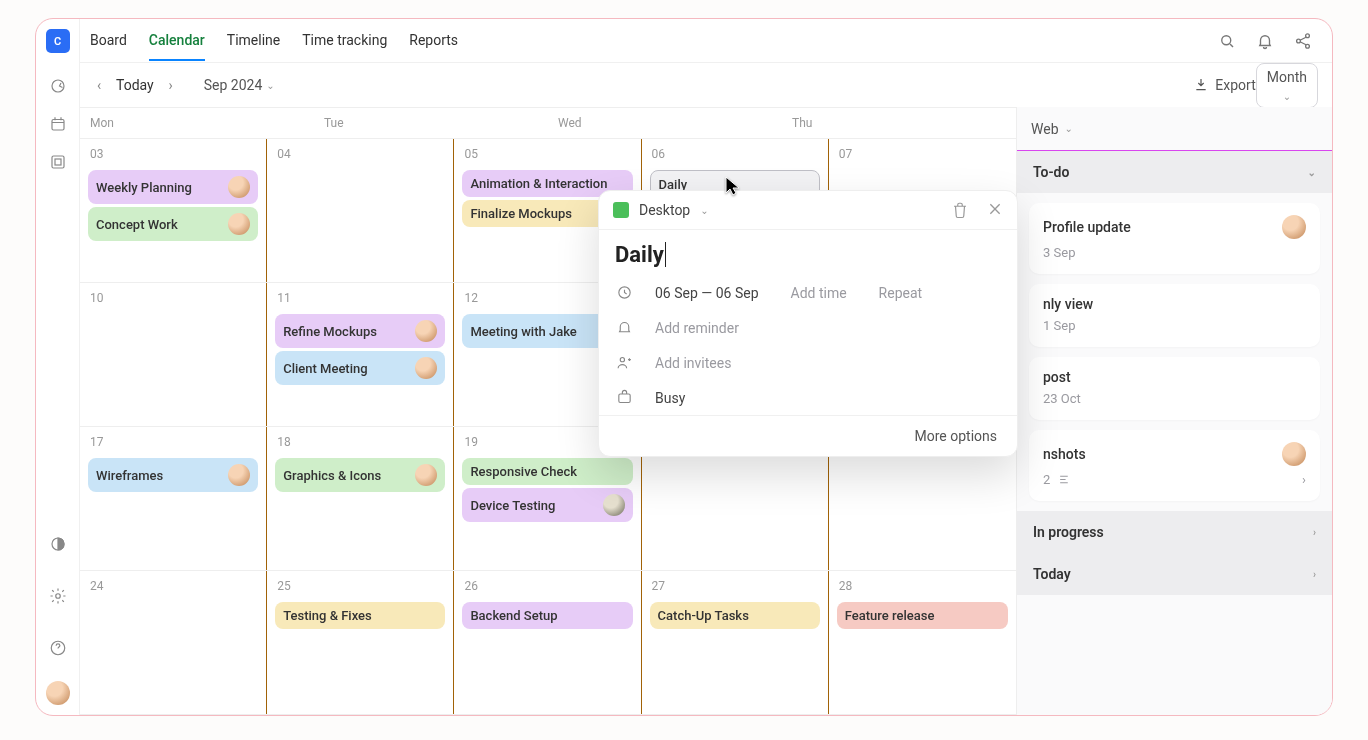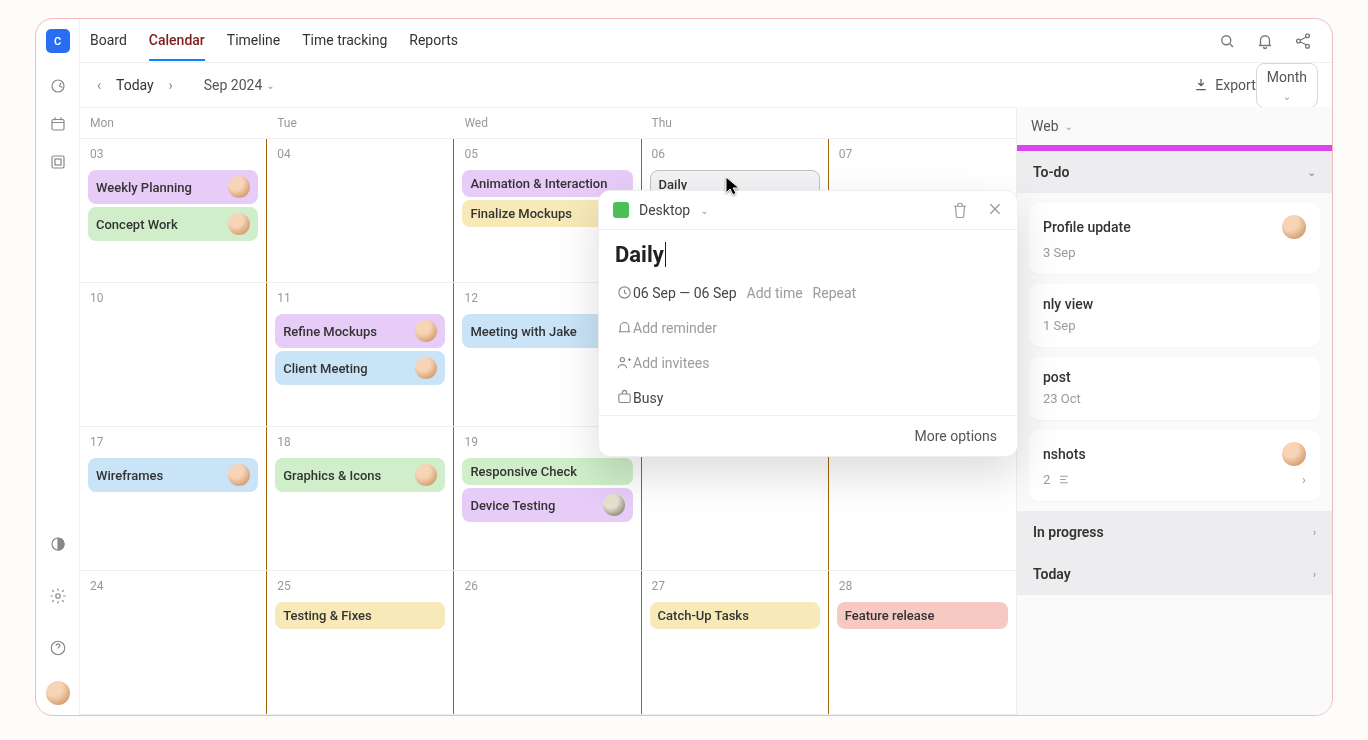--- a/index.html
+++ b/index.html
@@ -18,78 +18,78 @@
   .rail .ic { width:20px; height:20px; color:#888; margin:9px 0; display:flex; align-items:center; justify-content:center; cursor:pointer;}
   .rail .bottom { position:absolute; bottom:10px; display:flex; flex-direction:column; align-items:center; gap:14px;}
   .rail .avatar { width:24px; height:24px; border-radius:50%; background:radial-gradient(circle at 35% 30%, #f7d4b5 35%, #d09b6f 80%);}
 
   .main { flex:1; display:flex; flex-direction:column; min-width:0; }
 
   
   .topbar { height:44px; display:flex; align-items:center; padding:0 20px 0 10px; border-bottom:1px solid #f0f0f0; }
   .tabs { display:flex; gap:22px; }
   .tab { font-size:14px; color:#333; padding:12px 0 11px; cursor:pointer; }
-  .tab.active { color:#7f1d1d; border-bottom:2px solid #0a84ff; font-weight:500;}
+  .tab.active { color:#15803d; border-bottom:2px solid #0a84ff; font-weight:500;}
   .topicons { margin-left:auto; display:flex; gap:20px; color:#777; }
   .topicons span { cursor:pointer; }
 
   
   .datebar { height:44px; display:flex; align-items:center; padding:0 14px 0 8px; font-size:14px;}
   .navbtn { width:22px; height:22px; display:flex; align-items:center; justify-content:center; color:#888; border-radius:4px; cursor:pointer; }
   .today { margin:0 6px; color:#333; font-size:14px; }
   .monthsel { margin-left:22px; color:#555; cursor:pointer; display:flex; align-items:center; gap:4px;}
   .export-group { margin-left:auto; display:flex; align-items:center; gap:0; color:#555;}
   .export { display:flex; align-items:center; gap:6px; cursor:pointer;}
   .pillselect { border:1px solid #d7d7dc; border-radius:8px; padding:5px 10px; display:flex; align-items:center; gap:6px; cursor:pointer; font-size:14px;flex-direction:column;}
   .chev { font-size:10px; color:#999; }
 
   .content { flex:1; display:flex; min-height:0;}
 
   
   .cal { flex:1; display:flex; flex-direction:column; border-top:1px solid #eee; min-width:0;}
-  .dayhead { display:grid; grid-template-columns:repeat(5,1fr); font-size:12px; color:#999; border-bottom:1px solid #eee;}
+  .dayhead { display:grid; grid-template-columns:repeat(4,1fr); font-size:12px; color:#999; border-bottom:1px solid #eee;}
   .dayhead div { padding:8px 10px; }
   .weeks { flex:1; display:grid; grid-template-rows:repeat(4,1fr); min-height:0;}
   .week { display:grid; grid-template-columns:repeat(5,1fr); border-bottom:1px solid #eee;}
   .cell { border-right:1px solid #a16207; padding:6px 6px 4px; position:relative; overflow:hidden;}
   .cell:last-child{border-right:none;}
   .dnum { font-size:12px; color:#999; padding:2px 4px 6px;}
   .ev { border-radius:8px; padding:6px 8px; font-size:13px; color:#333; margin:3px 2px; display:flex; align-items:center; justify-content:space-between; font-weight:500; cursor:pointer;}
   .ev.sel { background:#f2f2f4; border:1px solid #bfbfc6;}
   .av { width:22px; height:22px; border-radius:50%; background:radial-gradient(circle at 35% 30%, #f7d4b5 35%, #d09b6f 80%); flex:none; margin-left:4px;}
   .av.m { background:radial-gradient(circle at 35% 30%, #e6e0cf 35%, #8e8b7b 80%);}
 
   .c-purple{background:#e7ccf7;}
   .c-green{background:#cfeec9;}
   .c-blue{background:#c9e4f7;}
   .c-yellow{background:#f8e9b9;}
   .c-red{background:#f6cac3;}
 
   
   .rpanel { width:316px; border-left:1px solid #eee; background:#fafafb; display:flex; flex-direction:column; }
-  .rpanel .webhead { height:44px; display:flex; align-items:center; padding:0 14px; gap:6px; color:#555; font-size:14px; border-bottom:6px solid #d946ef;}
+  .rpanel .webhead { height:44px; display:flex; align-items:center; padding:0 14px; gap:6px; color:#555; font-size:14px; border-bottom:1px solid #d946ef;}
   .section { background:#ededef; margin:0; padding:13px 16px; font-size:14px; font-weight:600; color:#333; display:flex; align-items:center; justify-content:space-between; cursor:pointer;}
   .card { background:#fff; margin:10px 12px; border-radius:10px; padding:12px 14px 14px; font-size:14px; color:#333; box-shadow:0 1px 2px rgba(0,0,0,.03);}
   .card .title { font-weight:500; display:flex; align-items:center; justify-content:space-between;}
   .card .meta { color:#9a9aa0; font-size:13px; margin-top:6px; display:flex; align-items:center; gap:8px;}
   .card .av{width:24px;height:24px;}
 
   
   .popup {
     position:absolute; left:598px; top:190px; width:420px; background:#fff;
     border:1px solid #eee; border-radius:12px; box-shadow:0 18px 44px rgba(0,0,0,.14);
     z-index:10; overflow:hidden;
   }
   .popup .ph { display:flex; align-items:center; gap:10px; padding:10px 14px; font-size:14px; color:#444; border-bottom:1px solid #f0f0f0;}
   .popup .swatch { width:16px; height:16px; border-radius:3px; background:#4bbf5a;}
   .popup .ph .phr { margin-left:auto; display:flex; gap:18px; color:#999;}
   .popup .ph .phr span{cursor:pointer;}
   .popup .ptitle { padding:12px 16px 8px; font-size:22px; font-weight:700; color:#222; }
   .popup .ptitle .caret{border-right:1px solid #222; padding-right:1px;}
-  .popup .row { display:flex; align-items:center; gap:0; padding:9px 16px; font-size:14px; color:#444;}
+  .popup .row { display:flex; align-items:center; gap:22px; padding:9px 16px; font-size:14px; color:#444;}
   .popup .row .link { color:#9a9aa0; cursor:pointer;}
   .popup .ic2 { width:18px; color:#888; display:flex; justify-content:center;}
   .popup .footer { border-top:1px solid #f0f0f0; padding:12px 20px; text-align:right; font-size:14px; color:#555; cursor:pointer;}
 
   svg { display:block; }
 
   .cursor { position:absolute; left:724px; top:175px; z-index:20; pointer-events:none;}
   .cursor svg{filter:drop-shadow(0 1px 1px rgba(0,0,0,.4));}
 </style>
 </head>
@@ -305,20 +305,23 @@
                 <div class="dnum">24</div>
               </div>
               <div class="cell">
                 <div class="dnum">25</div>
                 <div class="ev c-yellow">
                   <span>Testing &amp; Fixes</span>
                 </div>
               </div>
               <div class="cell">
                 <div class="dnum">26</div>
+                <div class="ev c-purple">
+                  <span>Backend Setup</span>
+                </div>
               </div>
               <div class="cell">
                 <div class="dnum">27</div>
                 <div class="ev c-yellow">
                   <span>Catch-Up Tasks</span>
                 </div>
               </div>
               <div class="cell">
                 <div class="dnum">28</div>
                 <div class="ev c-red">

